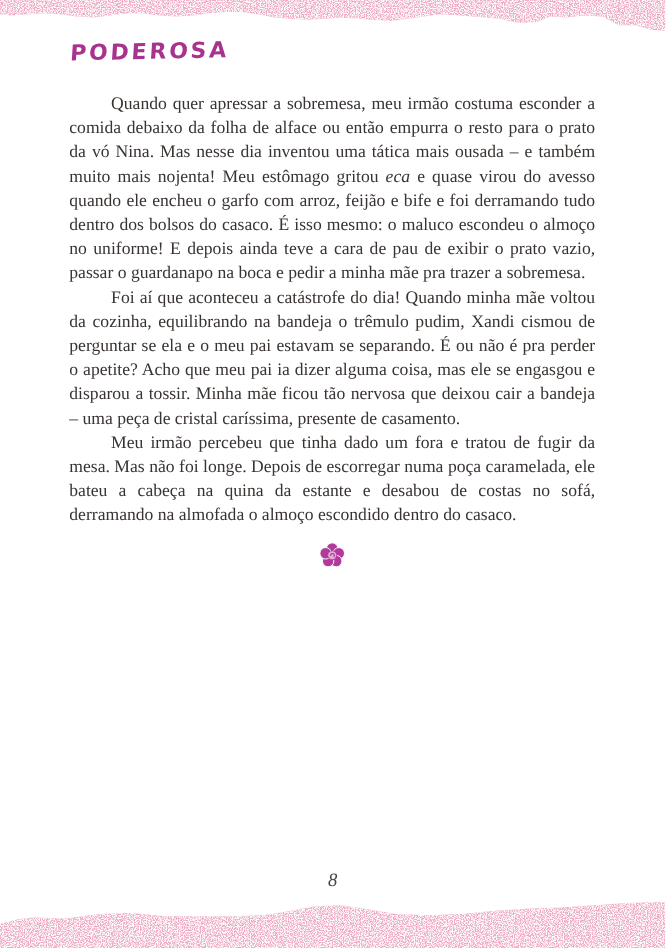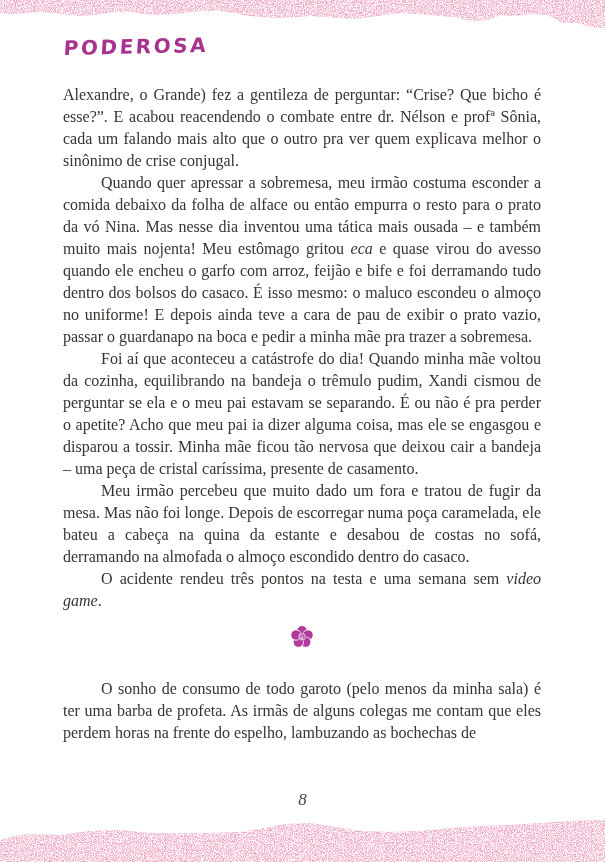--- a/index.html
+++ b/index.html
@@ -71,44 +71,39 @@
         </feMerge>
       </filter>
     </defs>
     <path class="band-fill" d="M0,0 L605,0 L605,28 L592,27 L578,23 L562,23 L548,15 L530,14 L515,16 L500,15 L488,20 L470,21 L455,17 L440,16 L420,14 L400,13 L385,15 L370,17 L355,19 L340,18 L325,17 L310,16 L295,17 L280,18 L265,17 L250,16 L235,13 L220,11 L205,11 L190,12 L175,14 L160,15 L145,14 L130,12 L115,12 L100,14 L85,16 L70,15 L55,13 L40,12 L25,13 L10,14 L0,13 Z" fill="#efabc6" filter="url(#paper-grain)"></path>
   </svg>
 
   <div class="book-title">PODEROSA</div>
 
   <div class="text-col">
     <div id="text-before">
-        <p class="body-p"><span>Alexandre, o Grande) fez a gentileza de perguntar: “Crise? Que bicho é esse?”. E acabou reacendendo o combate entre dr. Nélson e profª Sônia, cada um falando mais alto que o outro pra ver quem explicava melhor o sinônimo de crise conjugal.</span></p>
         <p class="body-p indent"><span>Quando quer apressar a sobremesa, meu irmão costuma esconder a comida debaixo da folha de alface ou então empurra o resto para o prato da vó Nina. Mas nesse dia inventou uma tática mais ousada – e também muito mais nojenta! Meu estômago gritou </span><em>eca</em><span> e quase virou do avesso quando ele encheu o garfo com arroz, feijão e bife e foi derramando tudo dentro dos bolsos do casaco. É isso mesmo: o maluco escondeu o almoço no uniforme! E depois ainda teve a cara de pau de exibir o prato vazio, passar o guardanapo na boca e pedir a minha mãe pra trazer a sobremesa.</span></p>
         <p class="body-p indent"><span>Foi aí que aconteceu a catástrofe do dia! Quando minha mãe voltou da cozinha, equilibrando na bandeja o trêmulo pudim, Xandi cismou de perguntar se ela e o meu pai estavam se separando. É ou não é pra perder o apetite? Acho que meu pai ia dizer alguma coisa, mas ele se engasgou e disparou a tossir. Minha mãe ficou tão nervosa que deixou cair a bandeja – uma peça de cristal caríssima, presente de casamento.</span></p>
-        <p class="body-p indent"><span>Meu irmão percebeu que muito dado um fora e tratou de fugir da mesa. Mas não foi longe. Depois de escorregar numa poça caramelada, ele bateu a cabeça na quina da estante e desabou de costas no sofá, derramando na almofada o almoço escondido dentro do casaco.</span></p>
-        <p class="body-p indent"><span>O acidente rendeu três pontos na testa e uma semana sem </span><em>video game</em><span>.</span></p>
+        <p class="body-p indent"><span>Meu irmão percebeu que tinha dado um fora e tratou de fugir da mesa. Mas não foi longe. Depois de escorregar numa poça caramelada, ele bateu a cabeça na quina da estante e desabou de costas no sofá, derramando na almofada o almoço escondido dentro do casaco.</span></p>
       </div>
 
     <div class="ornament">
       <svg width="26" height="26" viewBox="0 0 26 26" aria-hidden="true">
         <g class="petals" fill="#b23a9c" stroke="#ffffff" stroke-width="0.9">
           <circle cx="13" cy="6.7" r="5.2"></circle>
           <circle cx="19.0" cy="11.0" r="5.2"></circle>
           <circle cx="16.7" cy="18.1" r="5.2"></circle>
           <circle cx="9.3" cy="18.1" r="5.2"></circle>
           <circle cx="7.0" cy="11.0" r="5.2"></circle>
         </g>
         <circle class="flower-center" cx="13" cy="12.8" r="4.1" fill="#e3aed8" stroke="#b23a9c" stroke-width="0.8"></circle>
         <path d="M11.6,12.9 a1.7,1.7 0 1 1 3.0,1.1" fill="none" stroke="#b23a9c" stroke-width="1.1" stroke-linecap="round"></path>
       </svg>
     </div>
 
-    <div id="text-after">
-        <p class="body-p indent"><span>O sonho de consumo de todo garoto (pelo menos da minha sala) é ter uma barba de profeta. As irmãs de alguns colegas me contam que eles perdem horas na frente do espelho, lambuzando as bochechas de</span></p>
-      </div>
   </div>
 
   <div class="page-num">8</div>
 
   <svg class="band band-bottom" width="605" height="44" viewBox="0 0 605 44" aria-hidden="true">
     <path class="band-fill" d="M0,22 L15,18 L30,16 L60,17 L90,13 L120,12 L150,15 L180,15 L210,15 L240,14 L265,10 L285,6 L310,5 L330,8 L360,13 L390,14 L420,13 L450,10 L480,8 L510,7 L540,5 L570,3 L605,2 L605,44 L0,44 Z" fill="#efabc6" filter="url(#paper-grain)"></path>
   </svg>
 
 </div>
 

